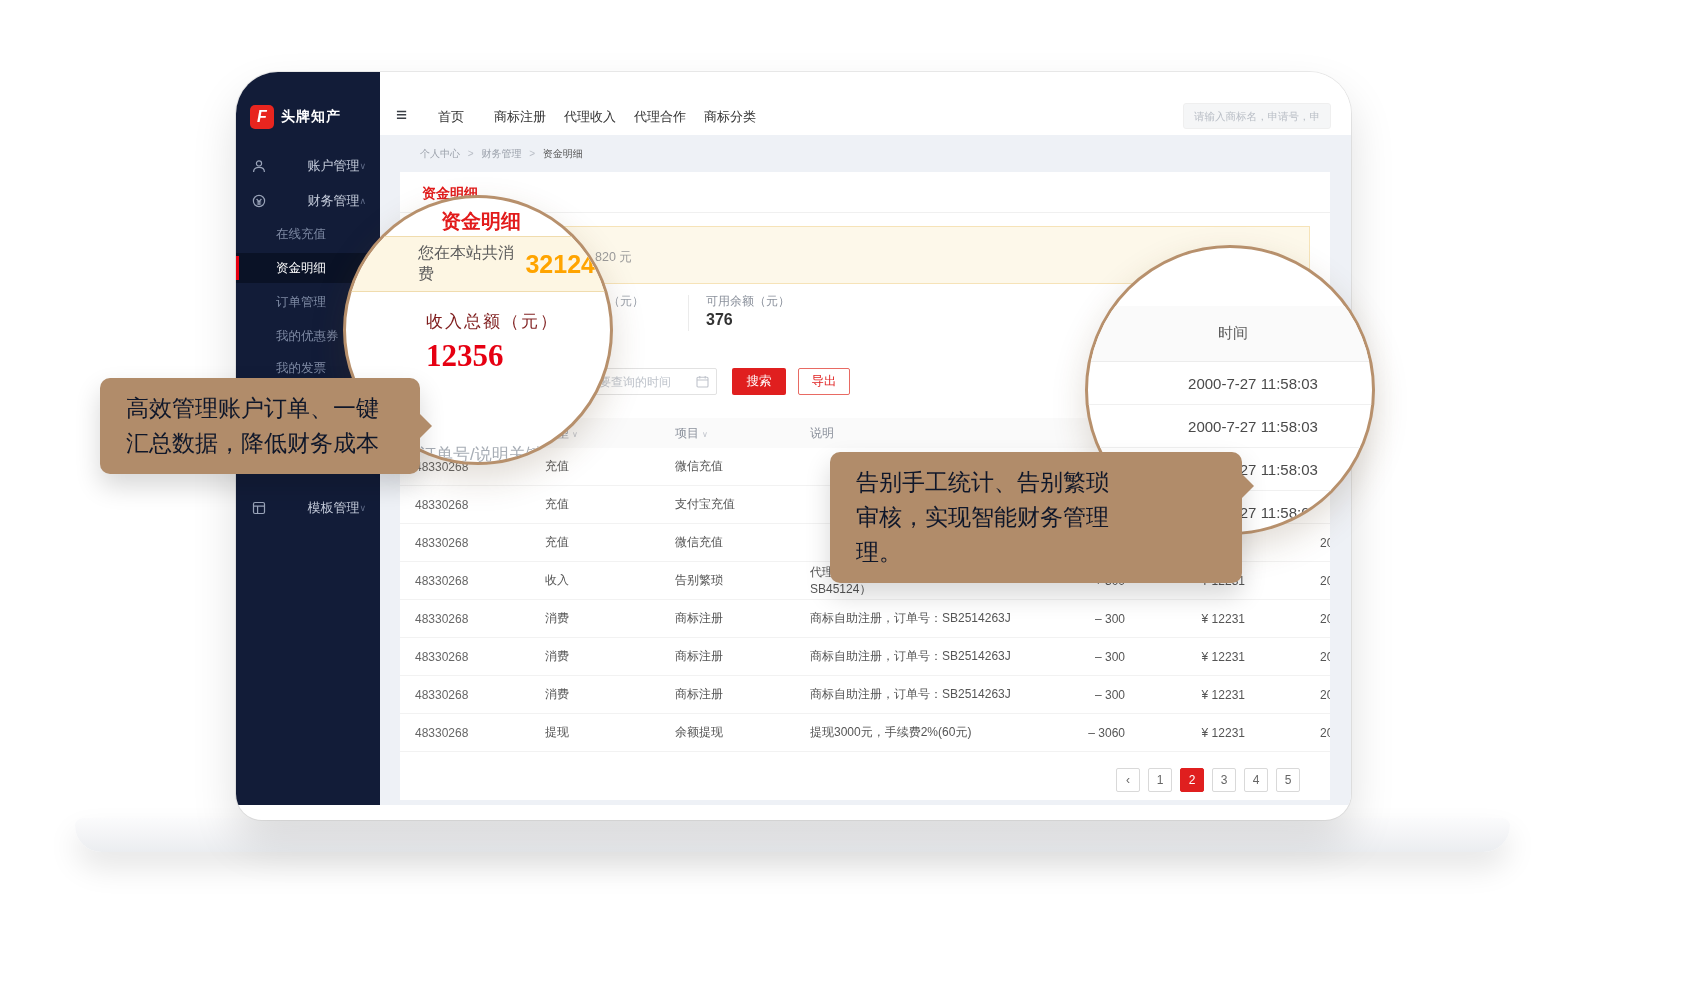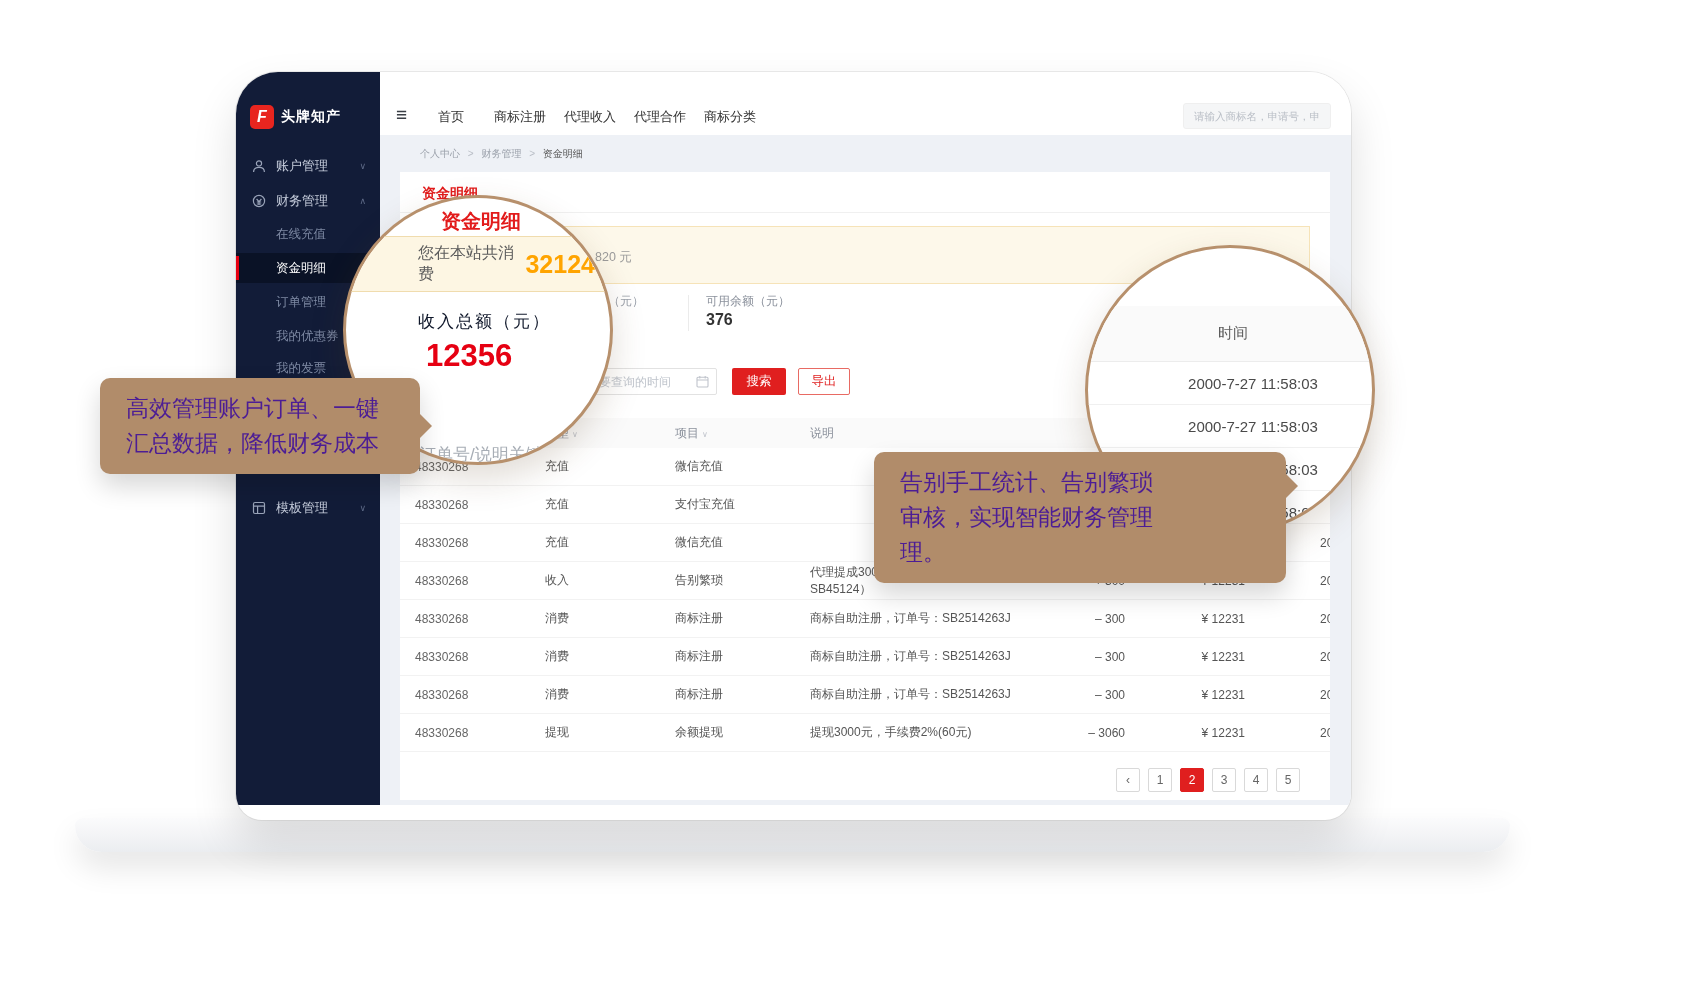--- a/index.html
+++ b/index.html
@@ -16,21 +16,21 @@
     box-shadow:0 22px 45px rgba(0,0,0,.13), 0 0 0 1px #ececec; }
 
   
   .side { left:0; top:0; width:144px; height:733px; background:#121c38; }
   .logo-row { left:14px; top:30px; width:120px; height:30px; display:flex; align-items:center; }
   .logo-badge { width:24px; height:24px; background:#e8251f; border-radius:5px; color:#fff;
     font-weight:bold; font-style:italic; font-size:16px; display:flex; align-items:center; justify-content:center; }
   .logo-name { color:#fff; font-size:14px; font-weight:bold; margin-left:7px; letter-spacing:1px; }
   .s-item { left:0; width:144px; height:32px; display:flex; align-items:center; cursor:pointer; }
   .s-item .ic { width:14px; height:14px; margin-left:16px; }
-  .s-item .lbl { color:#c6cddc; font-size:13px; margin-left:10px; flex:1; }
+  .s-item .lbl { color:#c6cddc; font-size:13px; margin-left:10px; flex:1;text-align:right; }
   .s-item .chev { color:#5f6b88; font-size:9px; margin-right:14px; }
   .s-sub { left:0; width:164px; height:30px; display:flex; align-items:center; cursor:pointer; }
   .s-sub .lbl { color:#7e8aa4; font-size:12.5px; margin-left:40px; }
   .s-sub.active { background:#0a1226; }
   .s-sub.active .lbl { color:#ffffff; }
   .s-sub.active::before { content:""; position:absolute; left:0; top:3px; width:3px; height:24px; background:#e60012; }
 
   
   .topbar { left:144px; top:0; width:971px; height:63px; background:#fff; }
   .burger { left:16px; top:32px; font-size:19px; color:#3a3f46; cursor:pointer; }
@@ -89,36 +89,36 @@
 
   
   .lens { border-radius:50%; background:#fff; border:3px solid #b7906c; overflow:hidden;
     box-shadow:0 14px 34px rgba(90,60,30,.18); z-index:20; }
   .lensL { left:343px; top:195px; width:270px; height:270px; }
   .lensL .l-tab { position:absolute; left:95px; top:10px; font-size:20px; font-weight:bold; color:#e21b1b; }
   .lensL .l-banner { position:absolute; left:0; top:38px; width:270px; height:56px; background:#fdf6e3;
     border-top:1px solid #f0dcae; border-bottom:1px solid #f0dcae; display:flex; align-items:center; padding-left:72px; }
   .lensL .l-banner .p { font-size:16px; color:#5c5c5c; }
   .lensL .l-banner .v { font-size:25px; font-weight:bold; color:#ffa400; margin:0 5px; }
-  .lensL .l-slabel { position:absolute; left:72px; top:112px; font-size:17px; color:#0f172a; letter-spacing:2px; }
-  .lensL .l-sval { position:absolute; left:80px; top:140px; font-size:31px; font-weight:bold; color:#e60012; }
+  .lensL .l-slabel { position:absolute; left:80px; top:112px; font-size:17px; color:#7f1d1d; letter-spacing:2px; }
+  .lensL .l-sval { position:absolute; left:80px; top:140px; font-size:31px; font-weight:bold; color:#e60012;font-family:Liberation Serif, serif; }
   .lensL .l-colh { position:absolute; left:73px; top:245px; font-size:17px; color:#a7adb5; }
 
   .lensR { left:1085px; top:245px; width:290px; height:290px; }
   .lensR .r-head { position:absolute; left:0; top:58px; width:290px; height:56px; background:#fafafa;
     border-bottom:1px solid #ececec; display:flex; align-items:center; justify-content:center;
     font-size:15px; color:#5c5c5c; }
   .lensR .r-row { position:absolute; left:0; width:290px; height:43px; border-bottom:1px solid #f0f0f0;
     display:flex; align-items:center; justify-content:center; font-size:15px; color:#4a4a4a; text-indent:40px; }
 
   
-  .tip { background:#b18c6a; border-radius:10px; color:#4c1d95; font-size:23px; line-height:35px;
+  .tip { background:#b18c6a; border-radius:10px; color:#0f172a; font-size:23px; line-height:35px;
     padding:13px 26px; box-shadow:0 12px 26px rgba(0,0,0,.16); z-index:30; }
   .tipL { left:100px; top:378px; width:320px; }
-  .tipR { left:874px; top:452px; width:412px; }
+  .tipR { left:830px; top:452px; width:412px; }
   .tip::after { content:""; position:absolute; right:-12px; border:12px solid transparent;
     border-left-color:#b18c6a; border-right-width:0; }
   .tipL::after { top:36px; }
   .tipR::after { top:22px; }
 
   svg { display:block; }
 </style>
 </head>
 <body>
 

